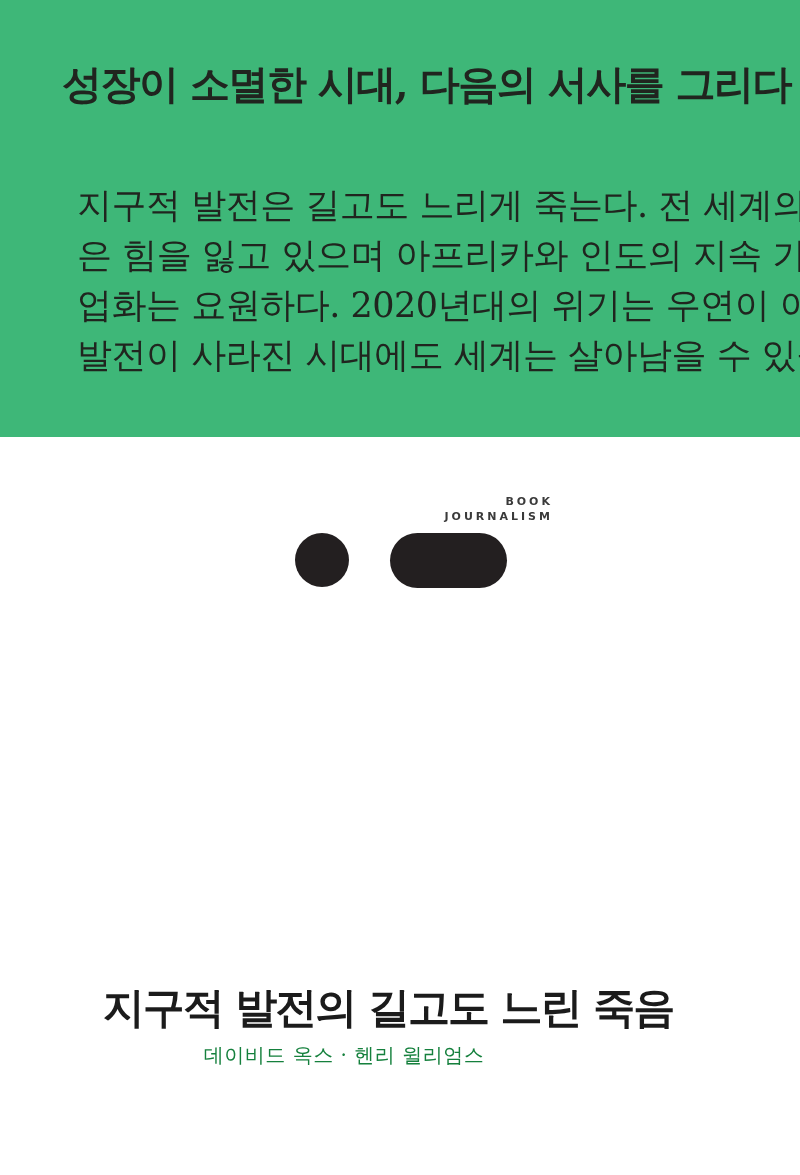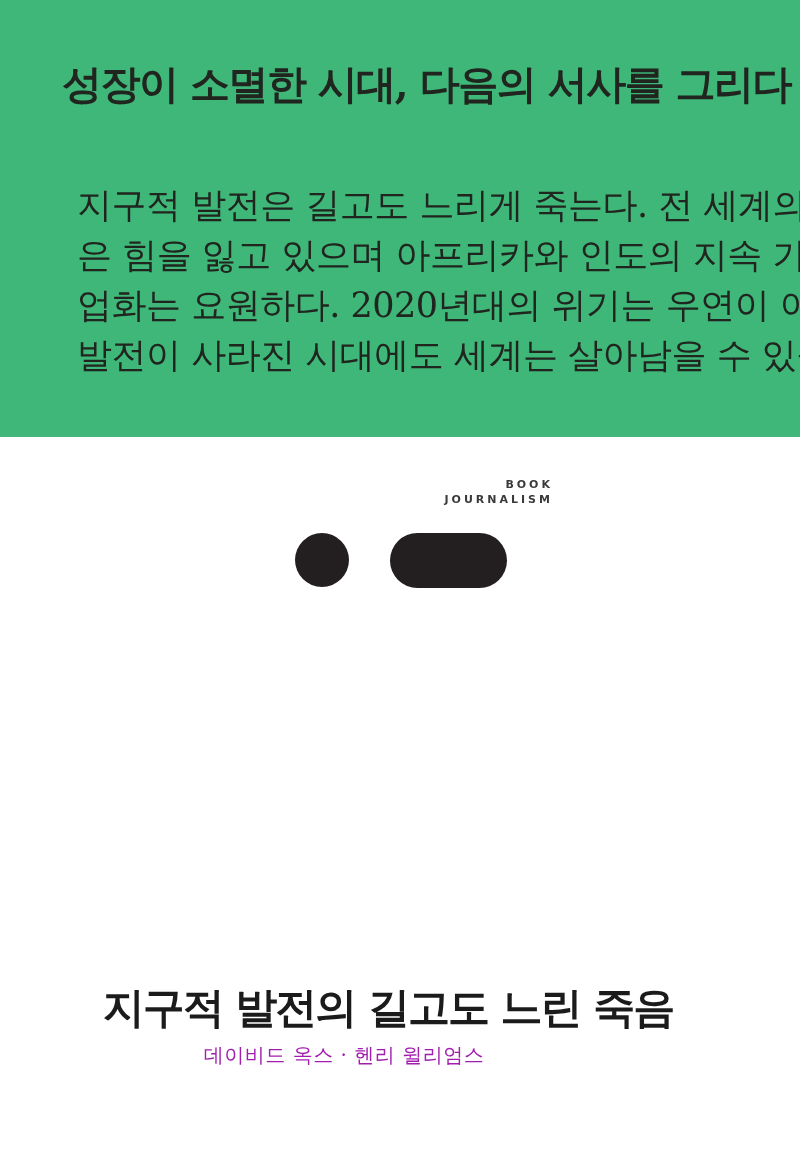--- a/index.html
+++ b/index.html
@@ -49,21 +49,21 @@
     text-align: justify;
     text-align-last: justify;
     white-space: nowrap;
   }
   .body-line.last {
     text-align-last: left;
   }
   
   .wordmark {
     position: absolute;
-    top: 477px;
+    top: 494px;
     right: 247px;
     text-align: right;
     font-family: "DejaVu Sans", sans-serif;
     font-size: 11px;
     font-weight: 700;
     letter-spacing: 3px;
     line-height: 15px;
     color: #3a3a3a;
   }
   
@@ -94,21 +94,21 @@
     white-space: nowrap;
   }
   .authors {
     position: absolute;
     top: 1042px; left: 0;
     width: 688px;
     text-align: center;
     font-size: 20px;
     font-weight: 400;
     letter-spacing: 0.5px;
-    color: #a21caf;
+    color: #15803d;
     white-space: nowrap;
   }
 </style>
 </head>
 <body>
 
 <div class="cover">
 
   <section class="hero">
     <h1 class="headline">성장이 소멸한 시대, 다음의 서사를 그리다</h1>

